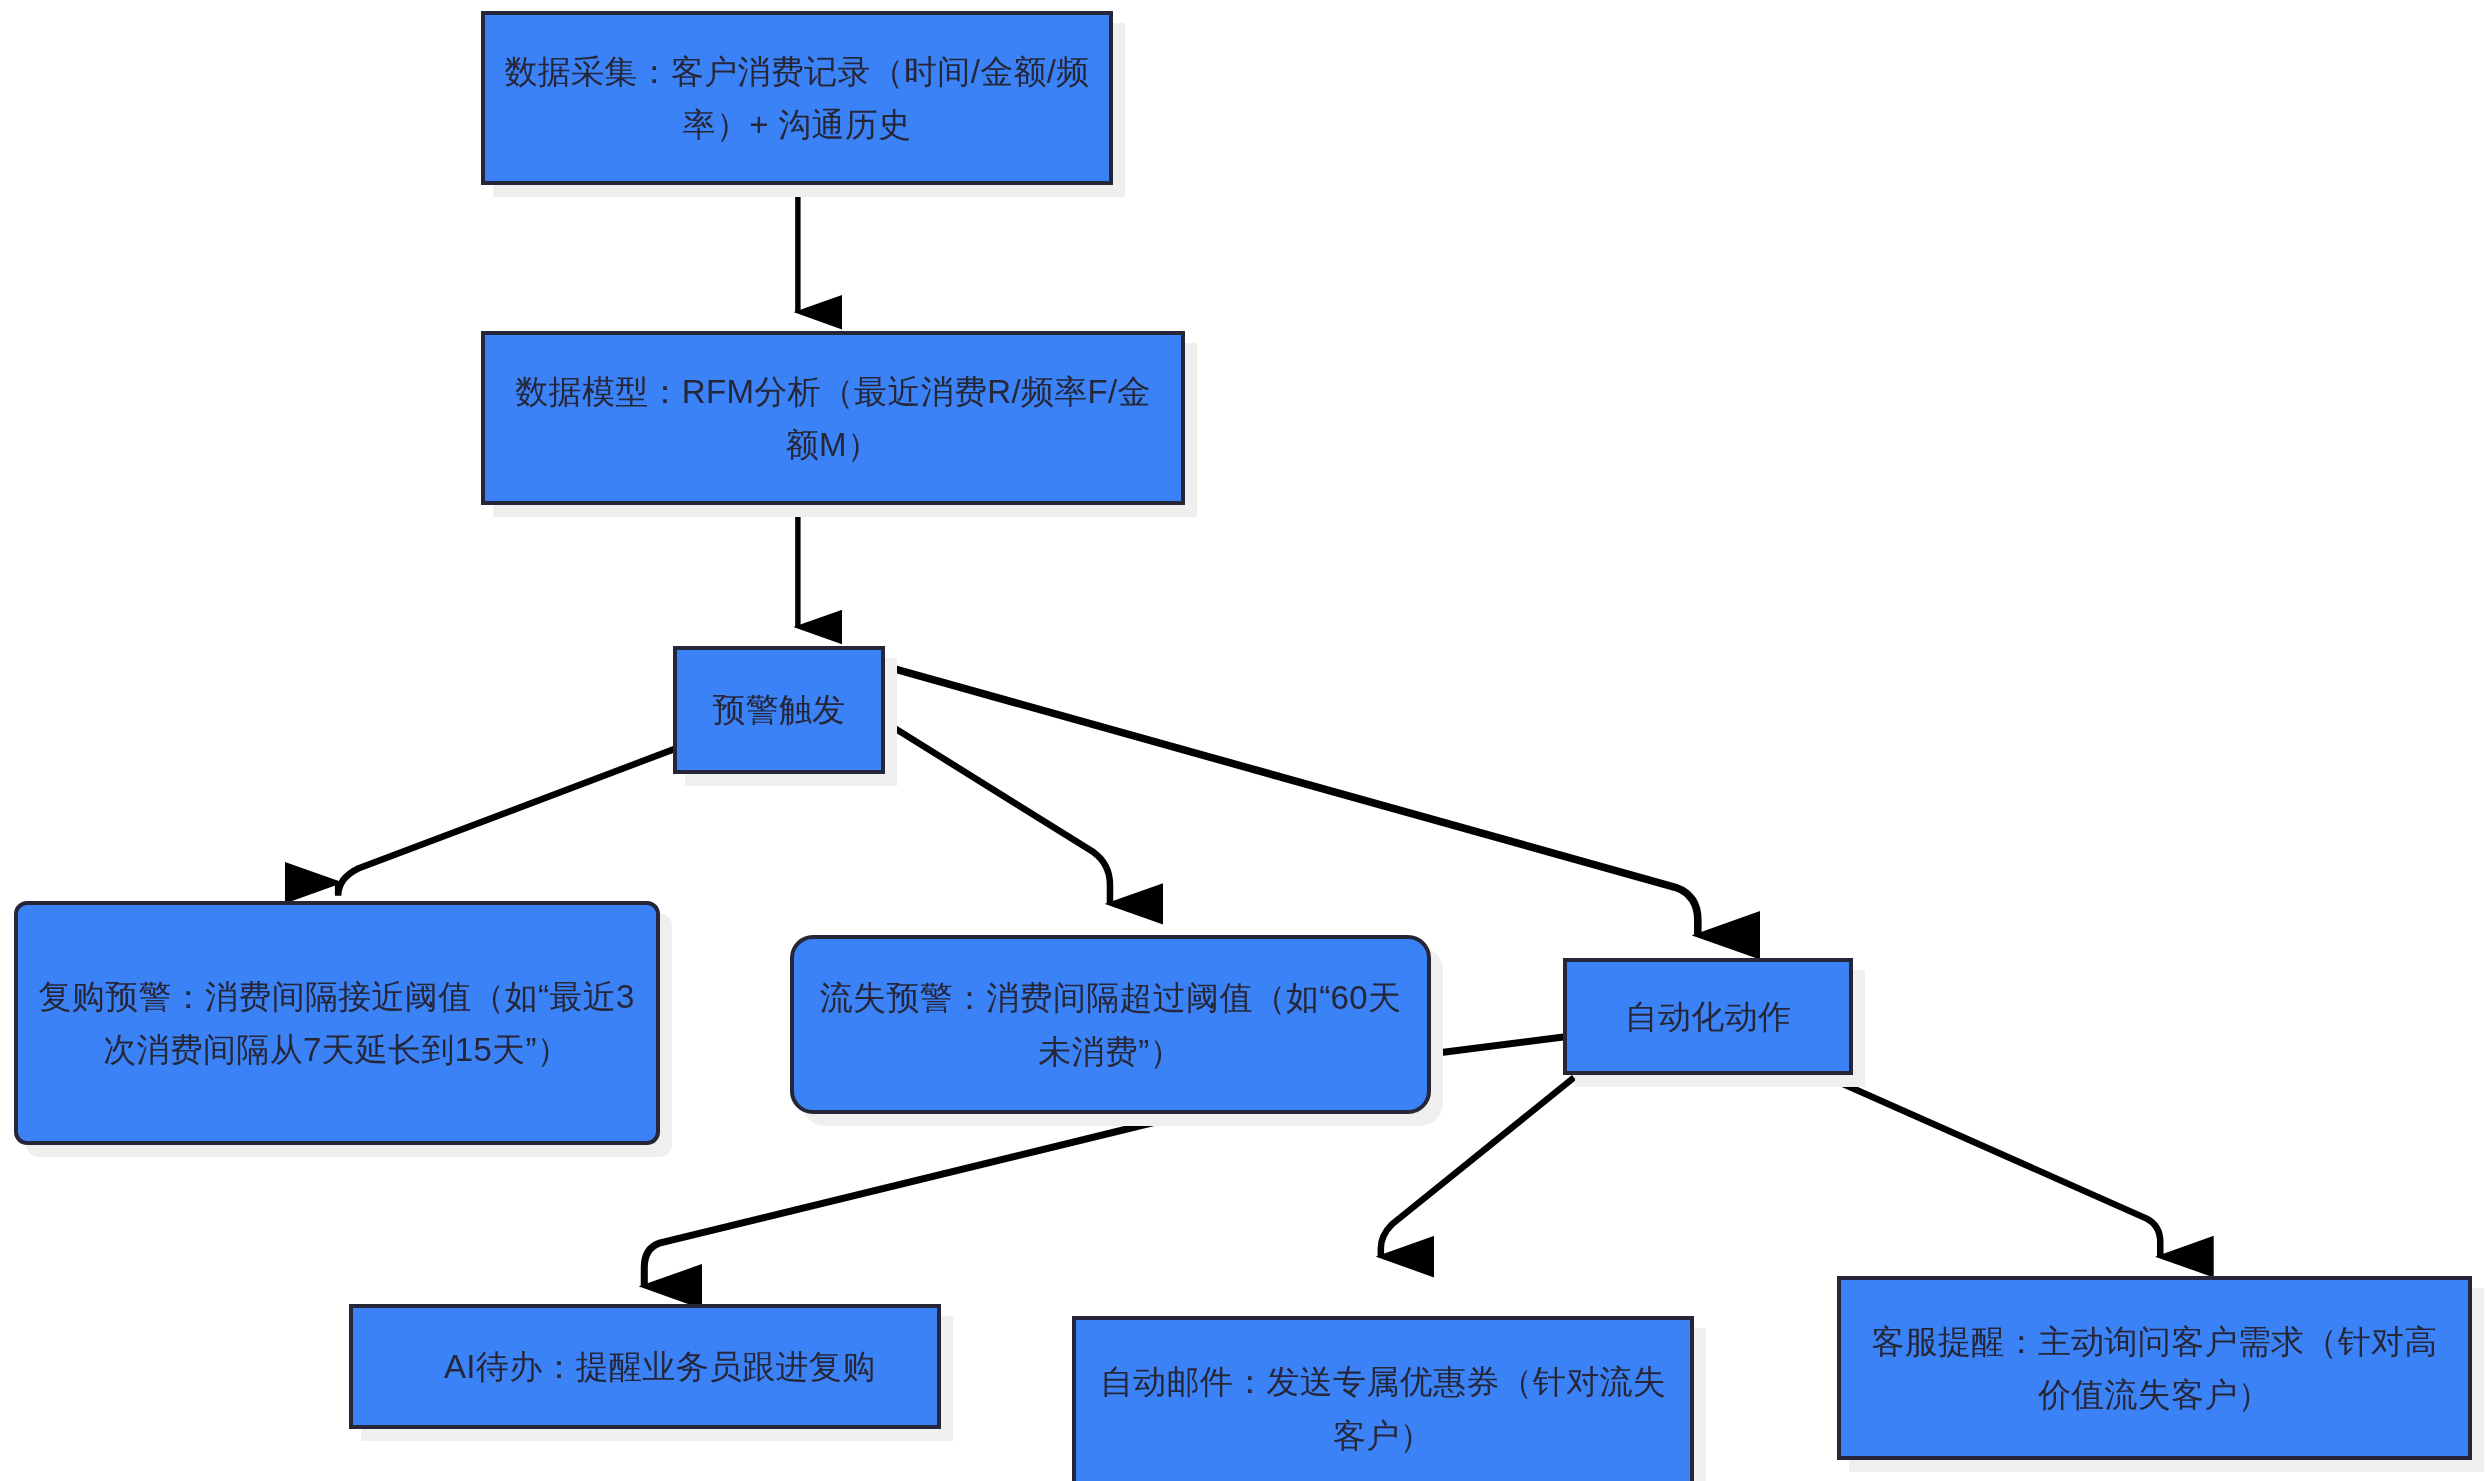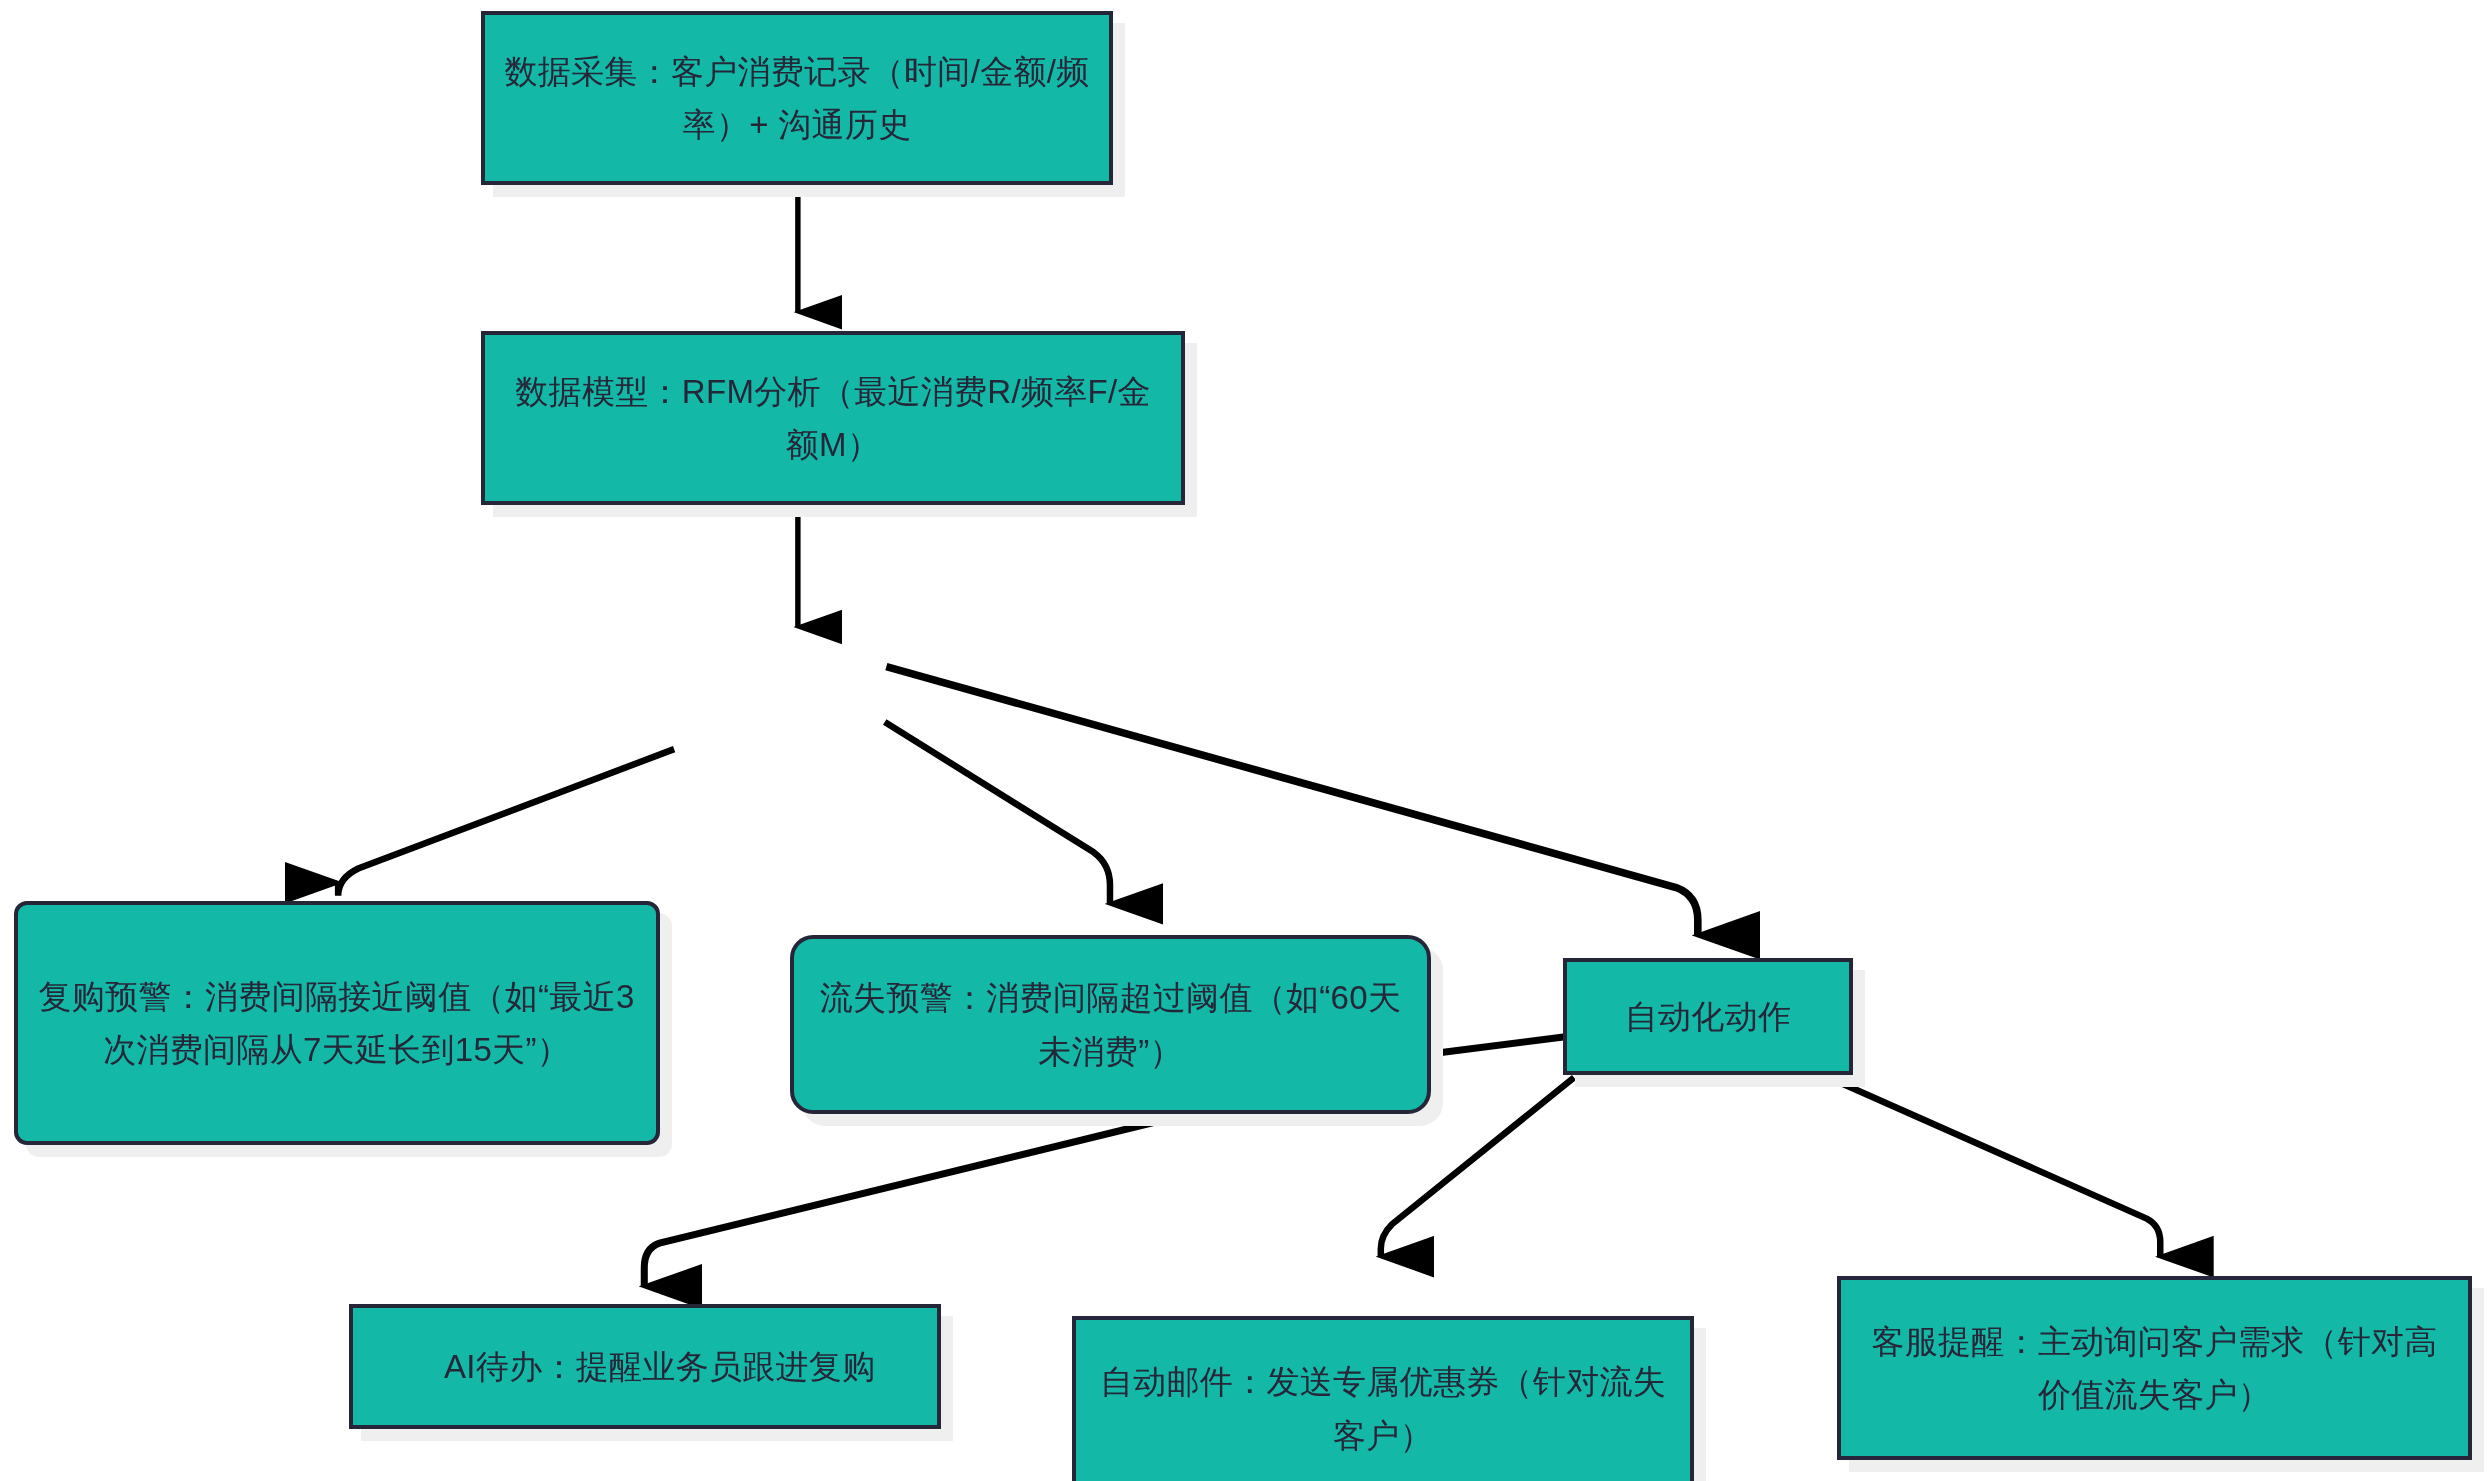--- a/index.html
+++ b/index.html
@@ -21,21 +21,21 @@
     position: absolute;
     left: 0;
     top: 0;
     width: 2487px;
     height: 1482px;
     pointer-events: none;
   }
   .node {
     position: absolute;
     box-sizing: border-box;
-    background: #14b8a6;
+    background: #3b82f6;
     border: 4.9px solid #262639;
     box-shadow: 12px 12px 0 0 #efefef;
     display: flex;
     align-items: center;
     justify-content: center;
     text-align: center;
     color: #262639;
     font-size: 33px;
     line-height: 1.62;
     padding: 5.4px 18.5px;
@@ -79,20 +79,23 @@
   </svg>
 
   <div class="node" style="left:481px; top:11px; width:632px; height:174px;">
     <span>数据采集：客户消费记录（时间/金额/频率）+ 沟通历史</span>
   </div>
 
   <div class="node" style="left:481px; top:331px; width:704px; height:174px;">
     <span>数据模型：RFM分析（最近消费R/频率F/金额M）</span>
   </div>
 
+  <div class="node" style="left:673px; top:646px; width:212px; height:128px;">
+    <span>预警触发</span>
+  </div>
 
   <div class="node" style="left:13.6px; top:901px; width:646px; height:244px;border-radius:13px;">
     <span>复购预警：消费间隔接近阈值（如“最近3次消费间隔从7天延长到15天”）</span>
   </div>
 
   <div class="node" style="left:790px; top:935px; width:641px; height:179px;border-radius:23px;">
     <span>流失预警：消费间隔超过阈值（如“60天未消费”）</span>
   </div>
 
   <div class="node" style="left:1563px; top:958px; width:290px; height:117px;">

